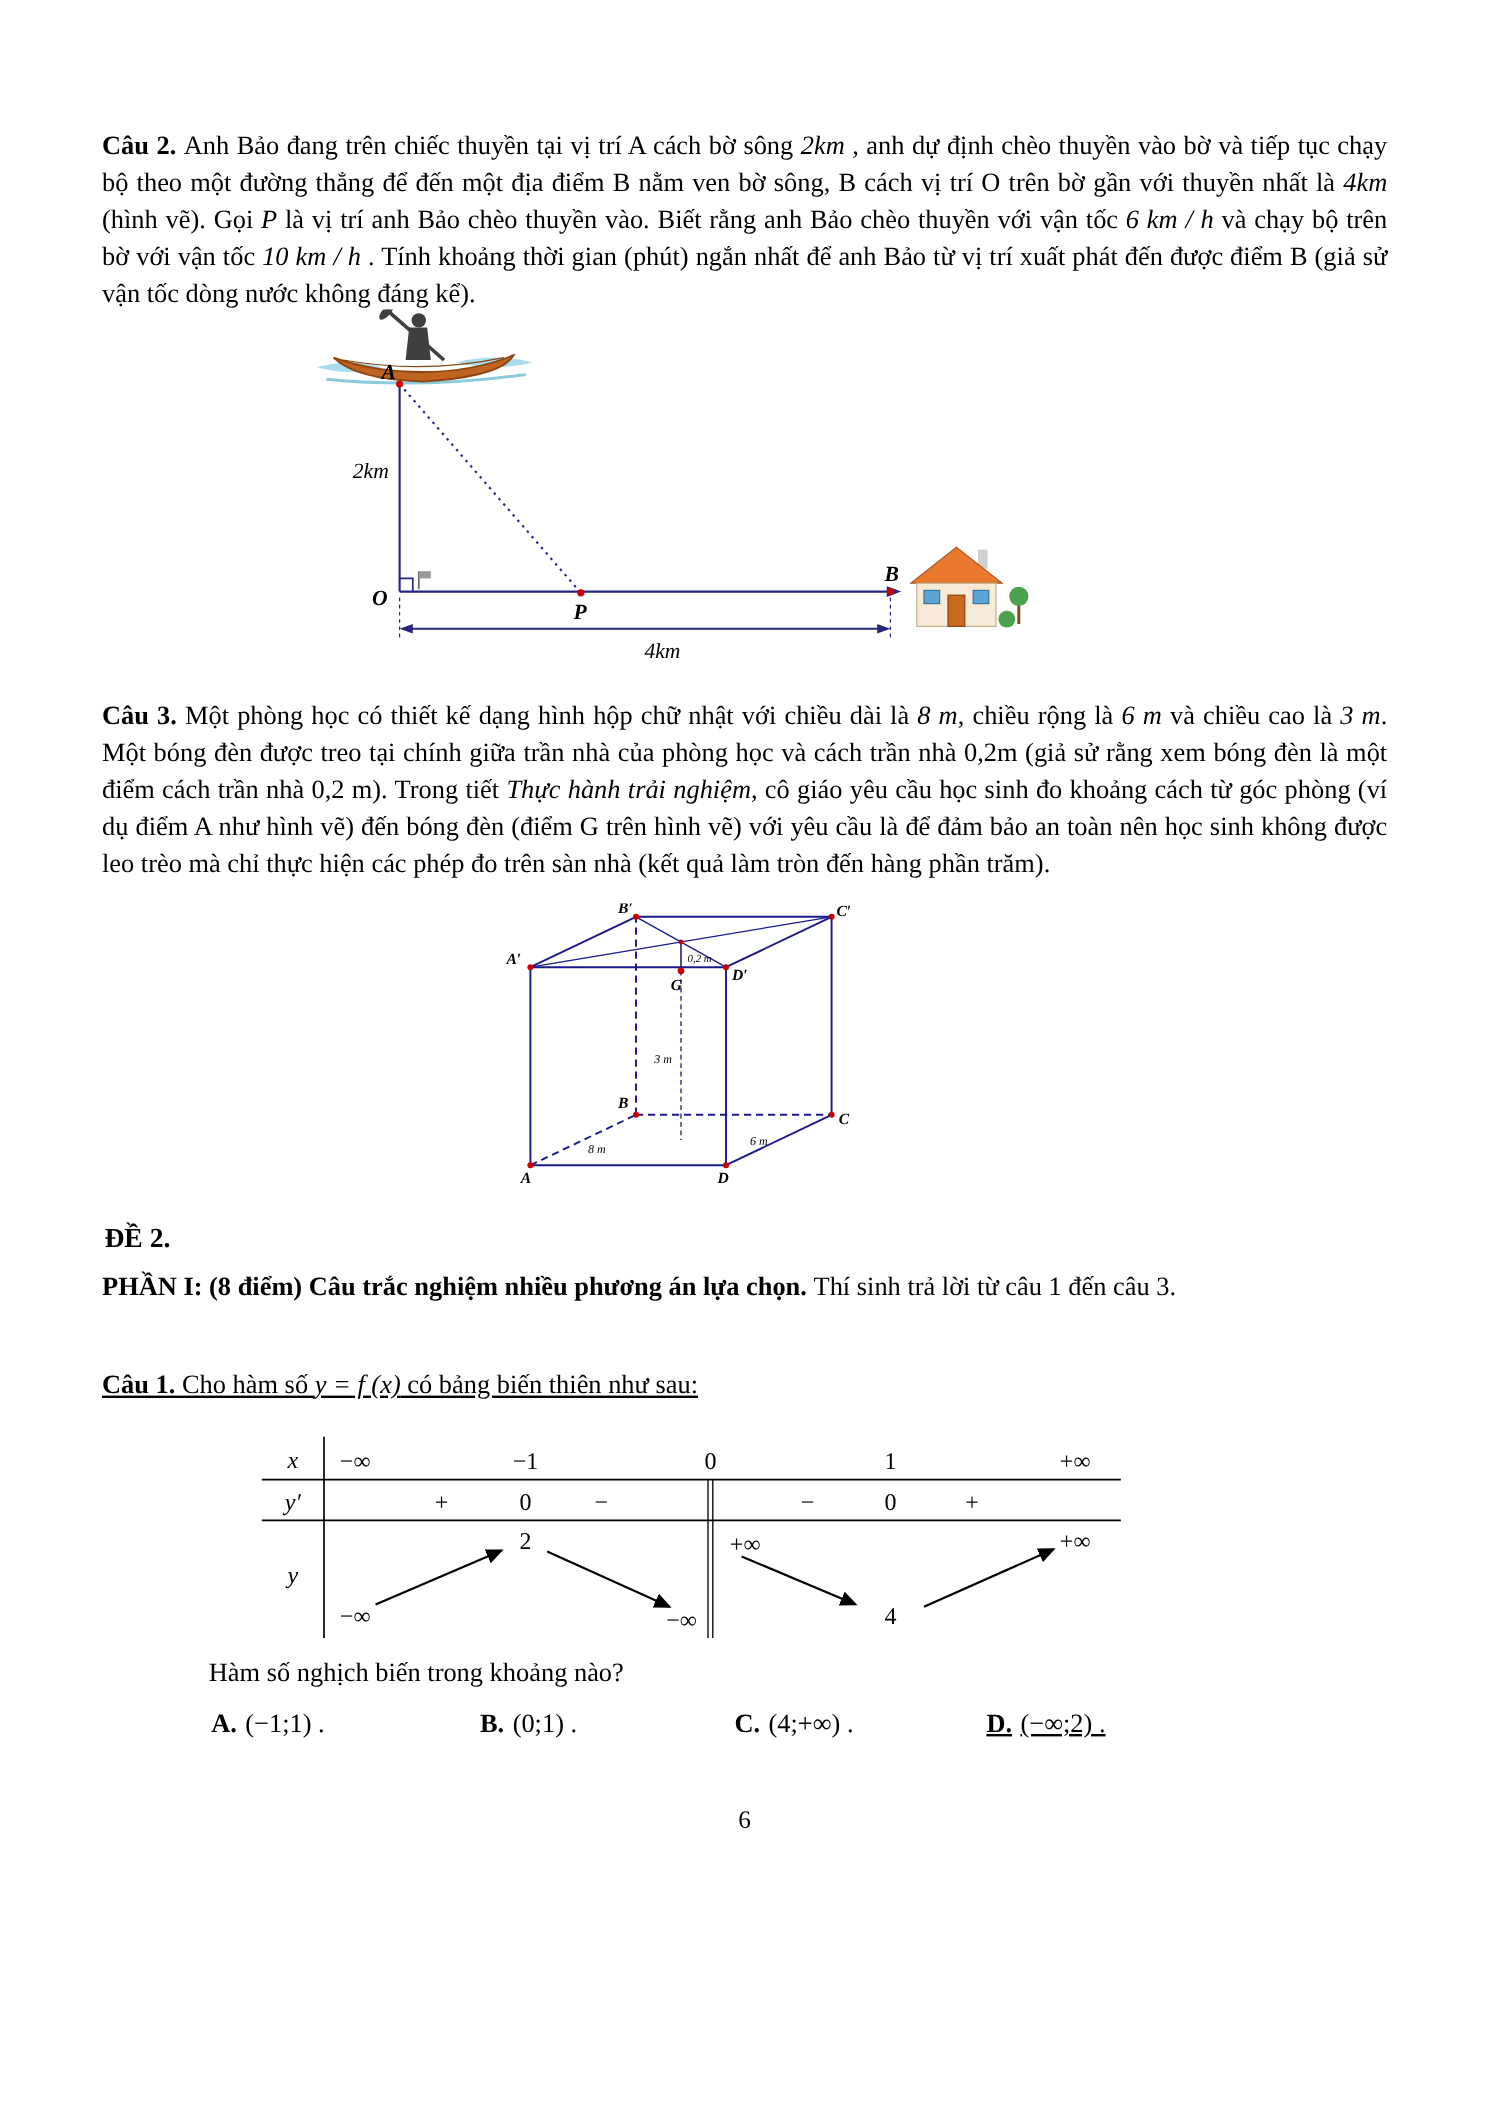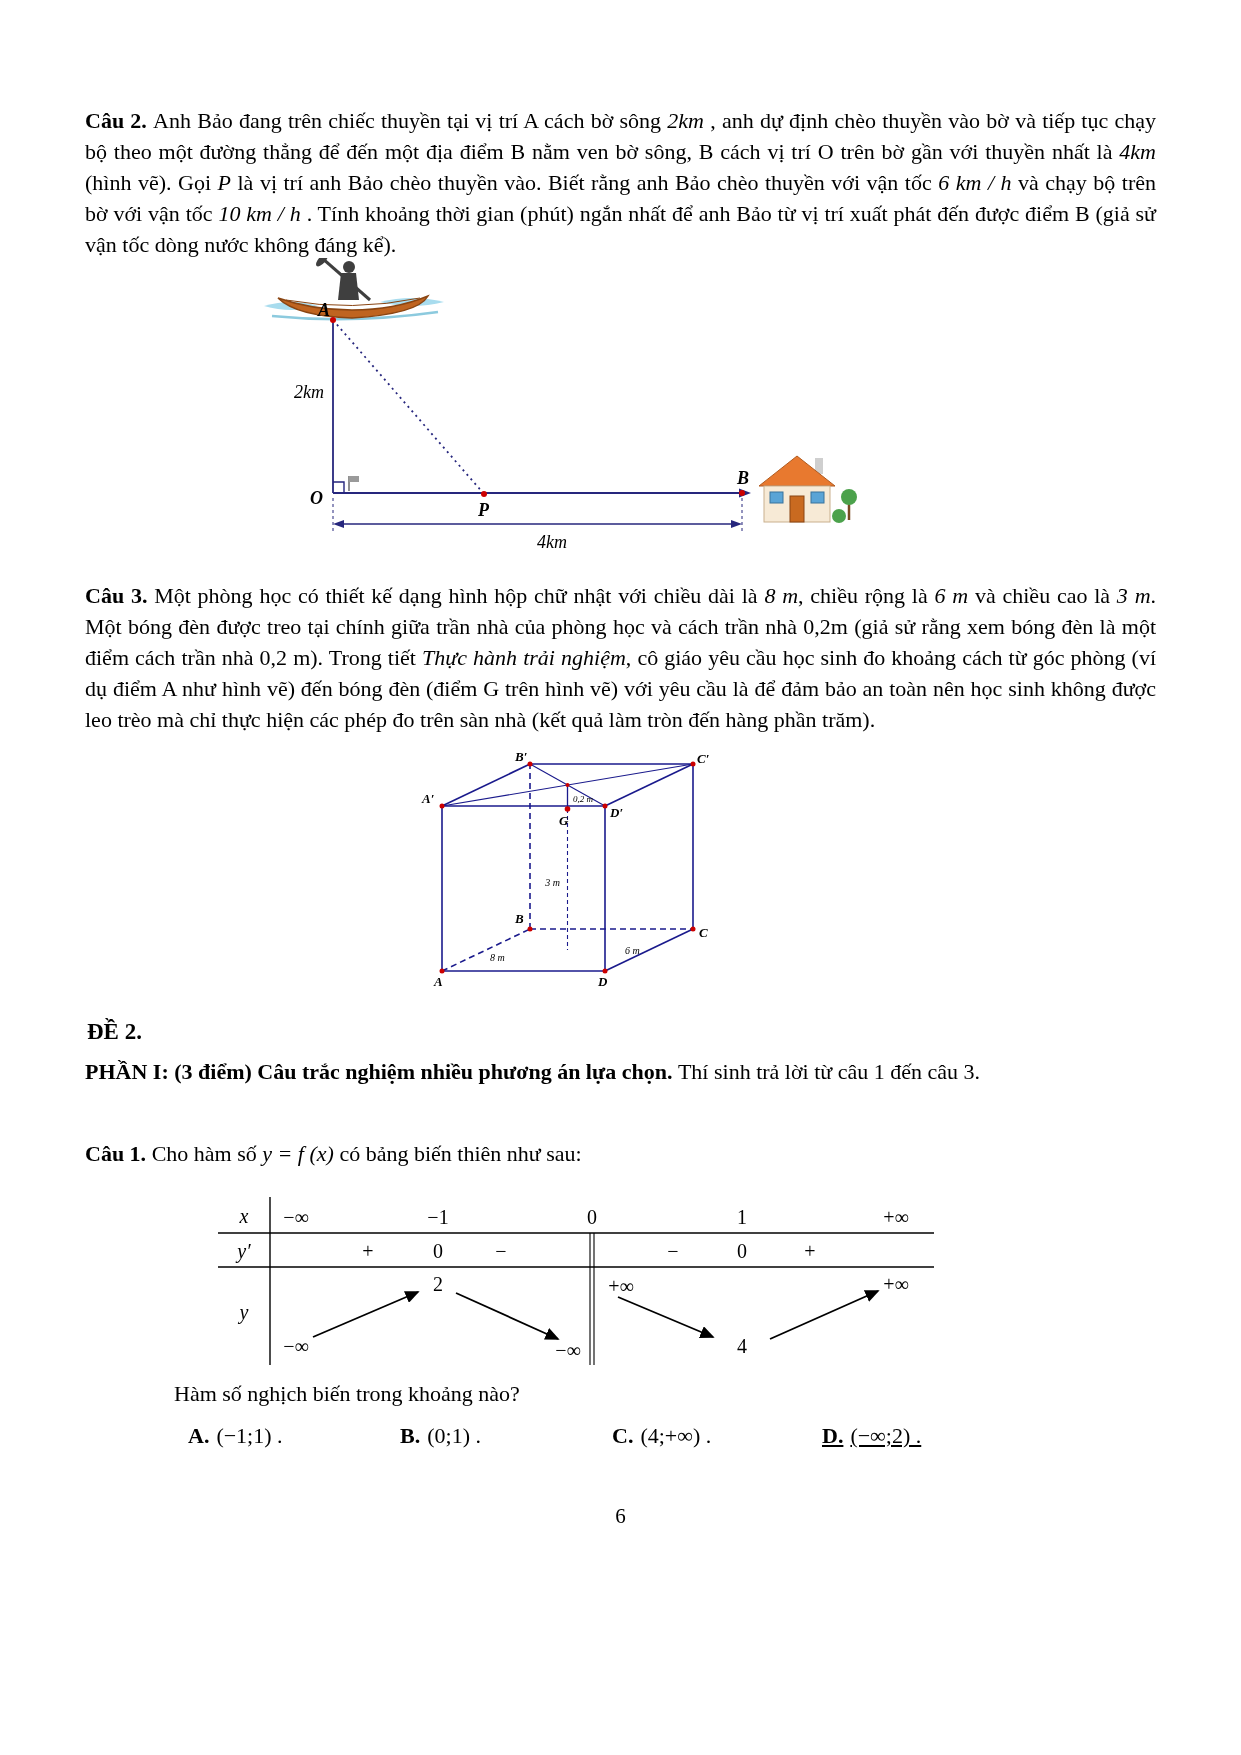--- a/index.html
+++ b/index.html
@@ -147,24 +147,24 @@
       <text x="139" y="72" class="bx">G</text>
       <text x="153" y="49" class="bdim" style="font-size:9px">0,2 m</text>
       <text x="140" y="133" text-anchor="end" class="bdim">3 m</text>
       <text x="205" y="201" class="bdim">6 m</text>
       <text x="70" y="208" class="bdim">8 m</text>
     </svg>
   </div>
 
   <div class="line b" style="left:87px; top:1018px; font-size:23px;">ĐỀ 2.</div>
 
-  <div class="line" style="left:85px; top:1058px;"><span class="b">PHẦN I: (3 điểm) Câu trắc nghiệm nhiều phương án lựa chọn. </span><span>Thí sinh trả lời từ câu 1 đến câu 3.</span></div>
-
-
-  <div class="line" style="left:85px; top:1140px;"><span class="b">Câu 1. </span><span> Cho hàm số </span><span class="i">y = f (x)</span><span> có bảng biến thiên như sau:</span></div>
+  <div class="line" style="left:85px; top:1058px;"><span class="b">PHẦN I: (8 điểm) Câu trắc nghiệm nhiều phương án lựa chọn. </span><span>Thí sinh trả lời từ câu 1 đến câu 3.</span></div>
+
+
+  <div class="line" style="left:85px; top:1140px;text-decoration:underline;"><span class="b">Câu 1. </span><span> Cho hàm số </span><span class="i">y = f (x)</span><span> có bảng biến thiên như sau:</span></div>
 
   <div class="fig" style="left:218px; top:1197px;">
     <svg width="720" height="170" viewBox="0 0 720 170">
       <defs>
         <marker id="ah" markerWidth="9" markerHeight="7" refX="7" refY="3.5" orient="auto">
           <path d="M0,0 L8,3.5 L0,7 Z" fill="#000"></path>
         </marker>
       </defs>
       <g stroke="#000" stroke-width="1.4">
         <line x1="0" y1="36" x2="716" y2="36"></line>
@@ -201,21 +201,21 @@
         <line x1="95" y1="140" x2="200" y2="95" marker-end="url(#ah)"></line>
         <line x1="238" y1="96" x2="340" y2="142" marker-end="url(#ah)"></line>
         <line x1="400" y1="100" x2="495" y2="140" marker-end="url(#ah)"></line>
         <line x1="552" y1="142" x2="660" y2="94" marker-end="url(#ah)"></line>
       </g>
     </svg>
   </div>
 
   <div class="line" style="left:174px; top:1380px;text-align:right;">Hàm số nghịch biến trong khoảng nào?</div>
 
-  <div class="line" style="left:188px; top:1422px;">
+  <div class="line" style="left:176px; top:1422px;">
     <span class="b">A.</span><span class="optv">(−1;1) .</span>
   </div>
   <div class="line" style="left:400px; top:1422px;">
     <span class="b">B.</span><span class="optv">(0;1) .</span>
   </div>
   <div class="line" style="left:612px; top:1422px;font-family:Liberation Serif, serif;">
     <span class="b">C.</span><span class="optv">(4;+∞) .</span>
   </div>
   <div class="line" style="left:822px; top:1422px;text-decoration:underline;">
     <span class="b">D.</span><span class="optv">(−∞;2) .</span>

